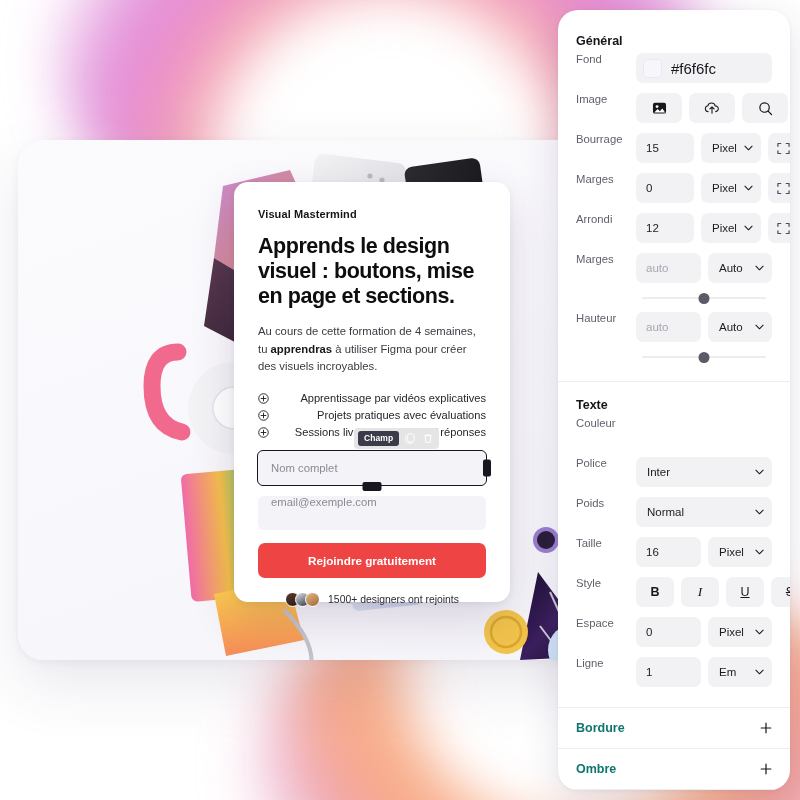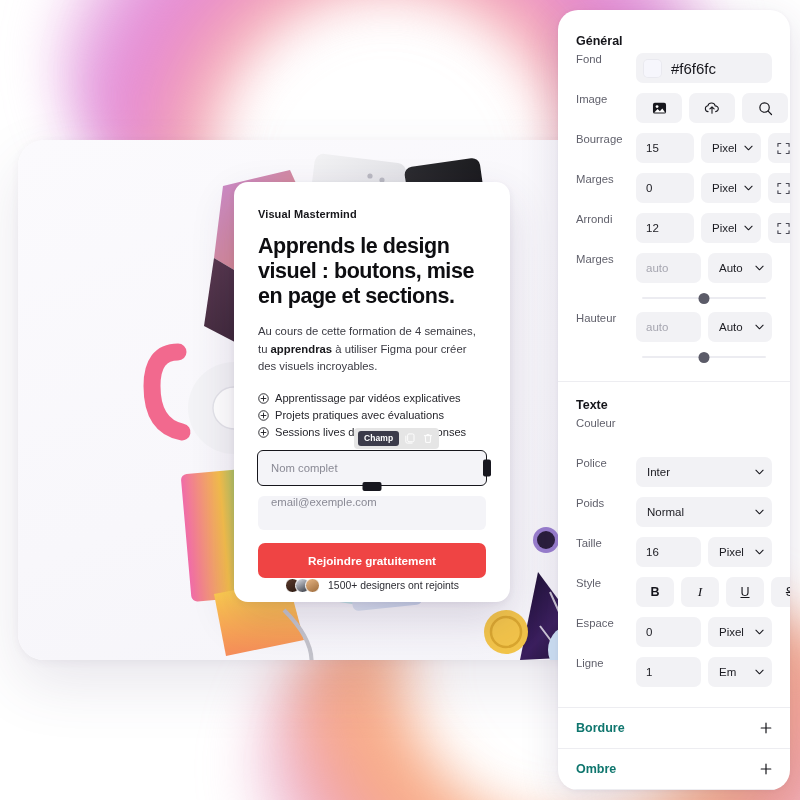--- a/index.html
+++ b/index.html
@@ -70,21 +70,21 @@
     padding: 26px 24px 0 24px;
   }
   .brand { font-size: 11px; font-weight: bold; color: #16161a; letter-spacing: .1px; }
   .headline {
     margin-top: 14px; font-size: 21.5px; line-height: 1.17;
     font-weight: bold; color: #0e0e11; letter-spacing: -.45px;
   }
   .blurb { margin-top: 14px; font-size: 11.3px; line-height: 1.52; color: #3a3a42; }
   .blurb b { font-weight: bold; color: #18181c; }
   .feature-list { margin-top: 15px; }
-  .feature { display: flex; align-items: center; gap: 6px; font-size: 11.1px; color: #26262c; line-height: 1.53; }
+  .feature { display: flex; align-items: center; gap: 6px; font-size: 11.1px; color: #26262c; line-height: 1.53; justify-content: space-between; }
   .plus-circ { flex: 0 0 auto; width: 11px; height: 11px; }
 
   
   .field-wrap { position: relative; margin-top: 10px; }
   .field-name {
     height: 34px; border-radius: 5px; background: #f4f4f8;
     display: flex; align-items: center; padding: 0 13px;
     font-size: 11.3px; color: #8a8a95;
     outline: 1.6px solid #16161c; outline-offset: 0;
   }
@@ -110,21 +110,21 @@
     margin-top: 11px; height: 34px; border-radius: 6px; background: #f4f4f8;
     display: flex; align-items: flex-start; padding: 0 13px;
     font-size: 11.3px; color: #8a8a95;
   }
   .cta {
     margin-top: 13px; height: 35px; border-radius: 7px; background: #ef4444;
     color: #fff; font-size: 11.7px; font-weight: bold;
     display: flex; align-items: center; justify-content: center;
     border: none; width: 100%; cursor: pointer;
   }
-  .social { display: flex; align-items: center; justify-content: center; gap: 8px; }
+  .social { margin-top: 14px; display: flex; align-items: center; justify-content: center; gap: 8px; }
   .avatars { display: flex; }
   .av { width: 15px; height: 15px; border-radius: 50%; border: 1.4px solid #fff; margin-left: -5px; background-size: cover; }
   .av:first-child { margin-left: 0; }
   .social-text { font-size: 10.4px; color: #2c2c33; }
 
   
   .inspector {
     position: absolute; left: 558px; top: 10px;
     width: 232px; height: 780px;
     background: #ffffff; border-radius: 20px;

